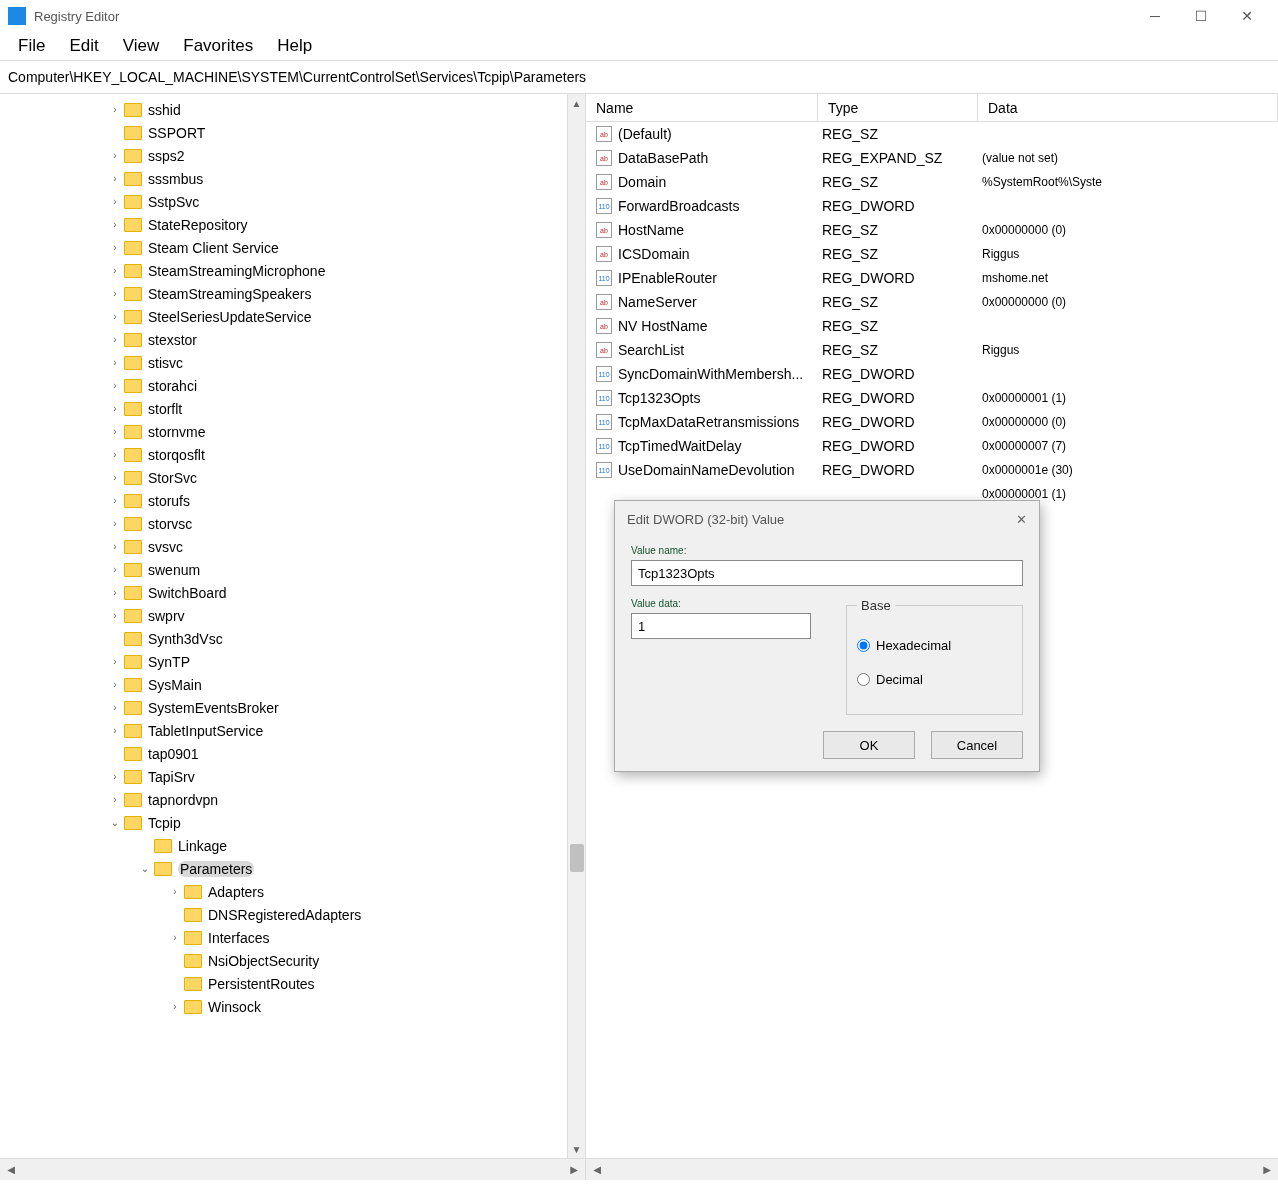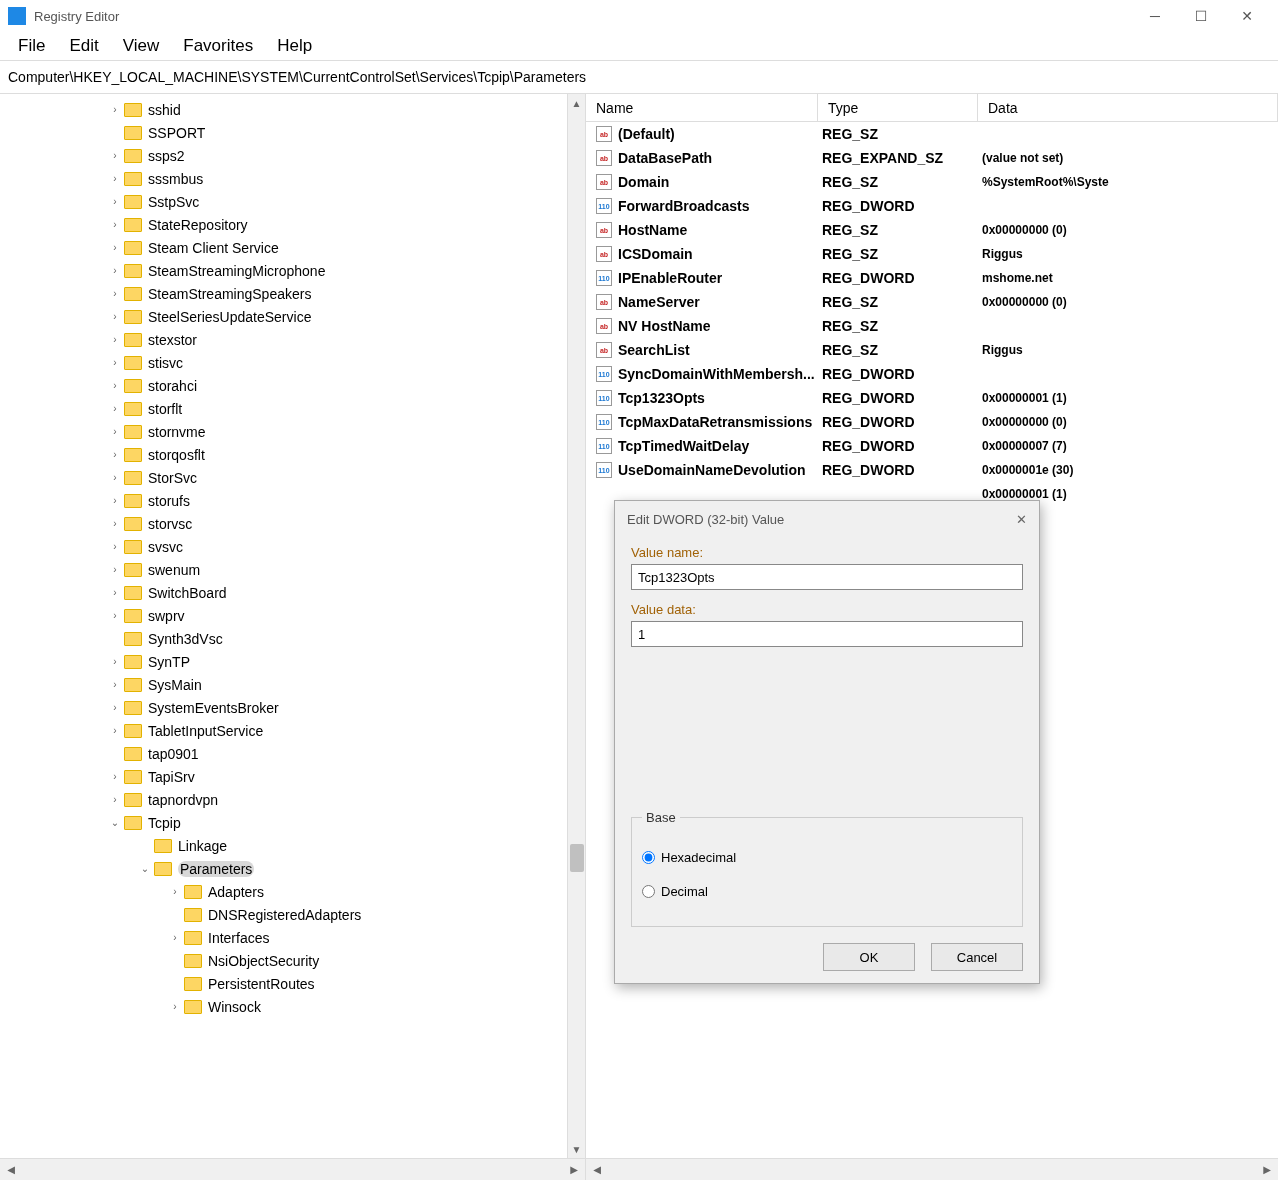--- a/index.html
+++ b/index.html
@@ -30,33 +30,33 @@
     .vscroll { position: absolute; top: 0; right: 0; bottom: 22px; width: 18px; background: #f0f0f0; border-left: 1px solid #ddd; display: flex; flex-direction: column; align-items: center; }
     .vscroll .arrow { width: 18px; height: 18px; display: flex; align-items: center; justify-content: center; color: #666; font-size: 10px; cursor: pointer; }
     .vscroll .thumb { position: absolute; top: 750px; width: 14px; height: 28px; background: #c0c0c0; left: 2px; border-radius: 2px; }
     .values-pane { flex: 1; position: relative; overflow: hidden; }
     .values-header { display: flex; height: 28px; align-items: center; border-bottom: 1px solid #ddd; }
     .col-h { padding: 0 10px; font-size: 14px; border-right: 1px solid #ddd; height: 100%; display: flex; align-items: center; cursor: pointer; }
     .col-name { width: 232px; }
     .col-type { width: 160px; }
     .col-data { flex: 1; }
     .values-body { overflow: auto; height: calc(100% - 50px); }
-    .value-row { display: flex; height: 24px; align-items: center; white-space: nowrap; cursor: pointer; font-weight: bold; }
+    .value-row { display: flex; height: 24px; align-items: center; white-space: nowrap; cursor: pointer; }
     .vicon { width: 16px; height: 16px; margin: 0 6px 0 10px; display: inline-block; border: 1px solid #999; font-size: 7px; display: inline-flex; align-items: center; justify-content: center; }
     .vicon.sz { background: #fff; color: #c62828; }
     .vicon.dw { background: #fff; color: #1976d2; }
     .v-name { width: 200px; overflow: hidden; text-overflow: ellipsis; font-size: 14px; }
     .v-type { width: 160px; padding-left: 4px; font-size: 14px; }
     .v-data { flex: 1; padding-left: 4px; font-size: 12px; margin-top: 48px; }
     .dialog { position: absolute; left: 614px; top: 500px; width: 426px; background: #f0f0f0; border: 1px solid #aaa; box-shadow: 2px 4px 12px rgba(0,0,0,0.3); }
     .dialog-title { height: 36px; display: flex; align-items: center; justify-content: space-between; padding: 0 12px; font-size: 13px; color: #555; }
     .dialog-body { padding: 8px 16px 12px 16px; background: #f0f0f0; }
-    .dl-label { font-size: 13px; color: #a16207; margin-bottom: 4px; display: block; }
+    .dl-label { font-size: 10px; color: #14532d; margin-bottom: 4px; display: block; }
     .dl-input { width: 100%; height: 26px; border: 1px solid #888; padding: 0 6px; font-size: 13px; background: #fff; margin-bottom: 12px; }
-    .dl-row2 { display: flex; gap: 28px; flex-direction: column; }
+    .dl-row2 { display: flex; gap: 35px; }
     .dl-left { flex: 0 0 180px; }
     .dl-left input { width: 100%; height: 26px; border: 1px solid #888; padding: 0 6px; font-size: 13px; background: #fff; }
     .fieldset { border: 1px solid #ccc; padding: 6px 10px 8px 10px; flex: 1; }
     .fieldset legend { font-size: 13px; color: #333; padding: 0 4px; }
     .radio-row { display: flex; align-items: center; font-size: 13px; margin: 19px 0; cursor: pointer; }
     .radio-row input { margin-right: 6px; }
     .dlg-buttons { display: flex; justify-content: flex-end; gap: 16px; margin-top: 16px; }
     .dlg-btn { width: 92px; height: 28px; background: #e9e9e9; border: 1px solid #aaa; font-size: 13px; cursor: pointer; }
   </style>
 </head>

